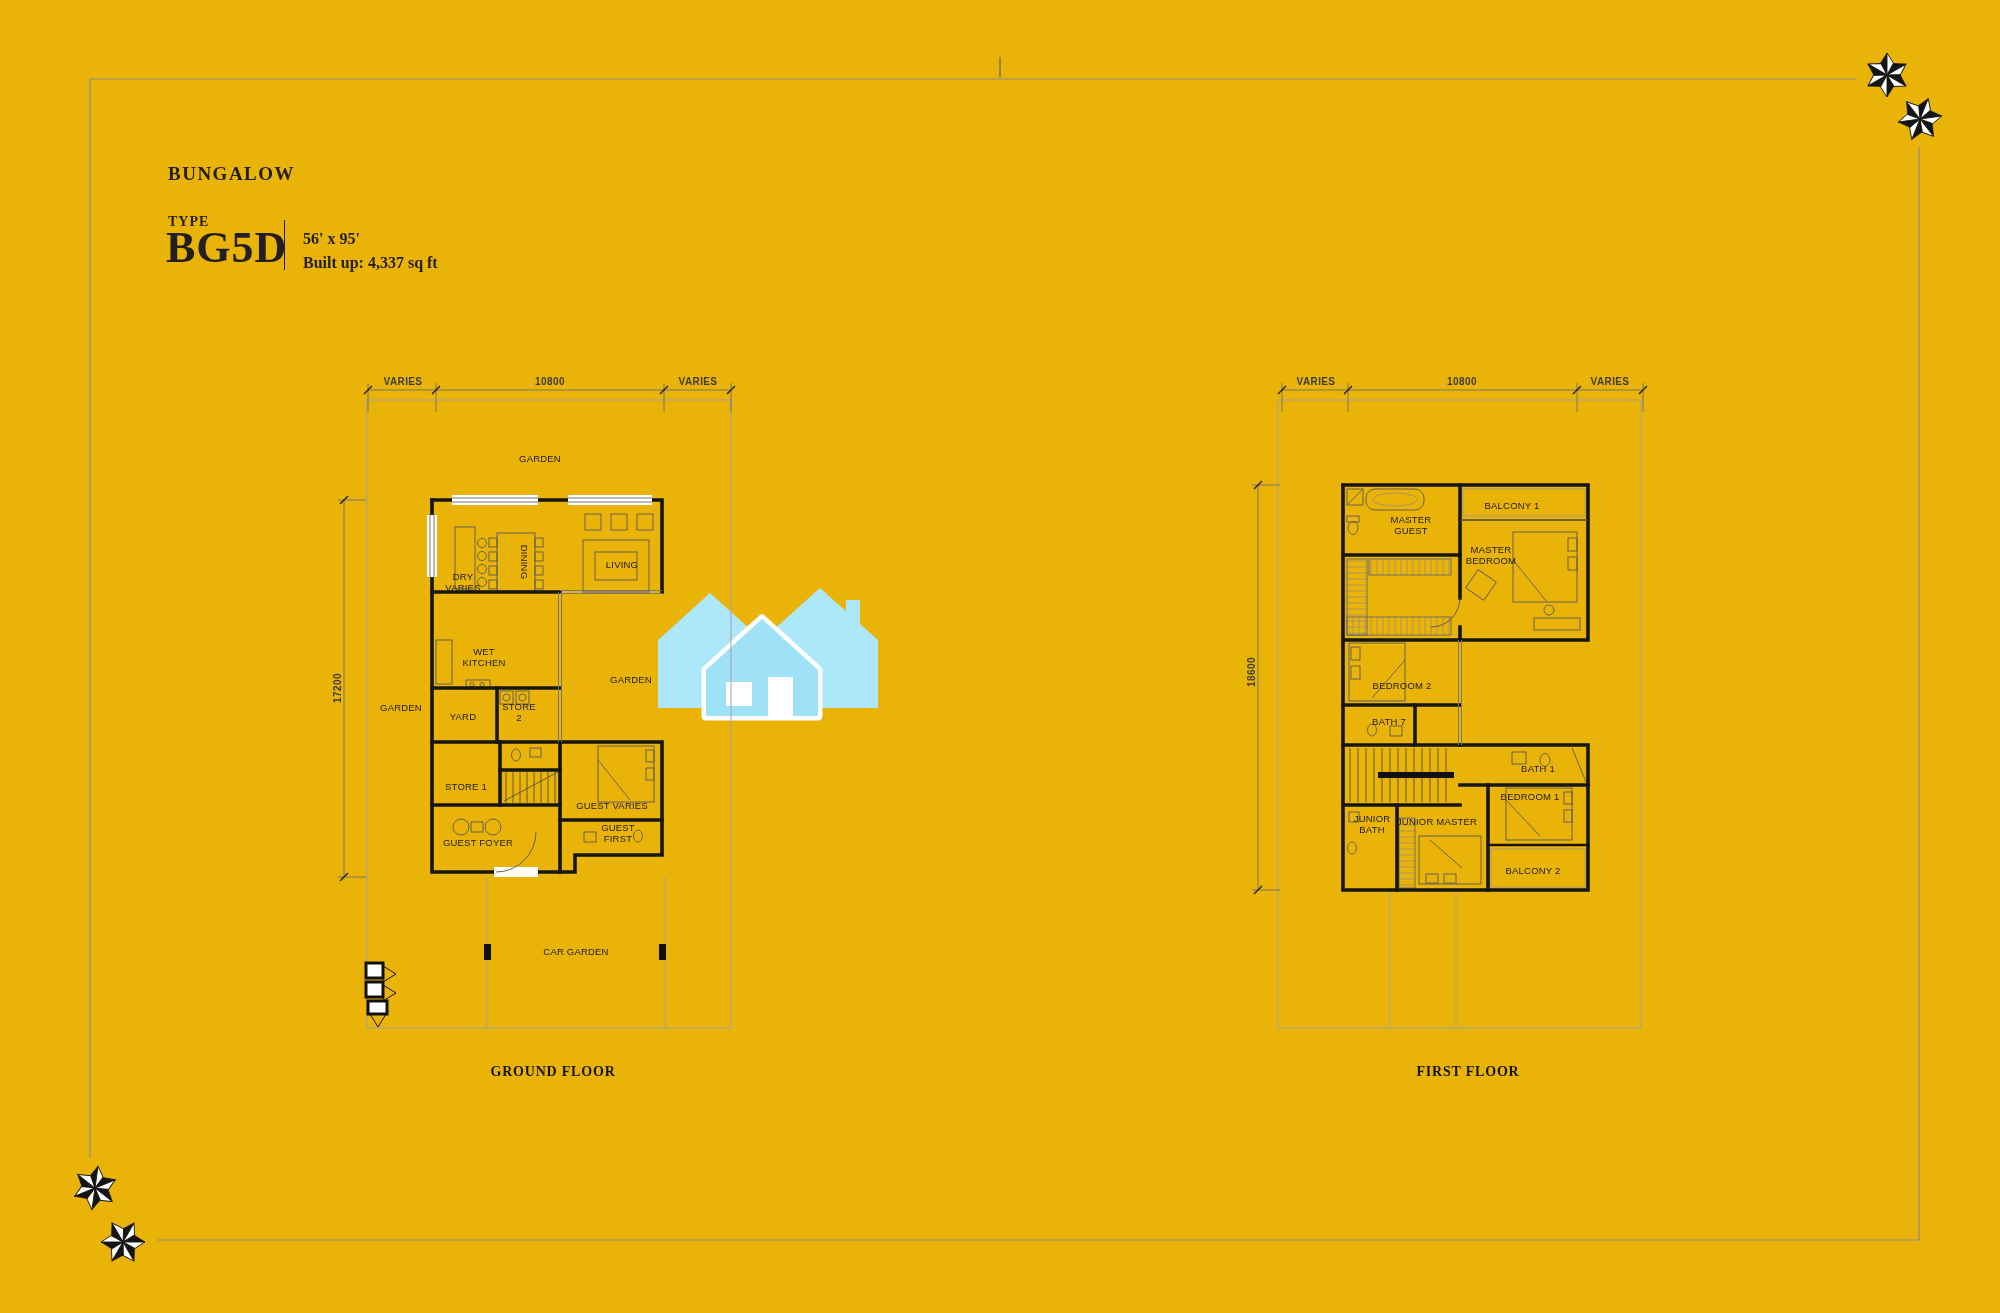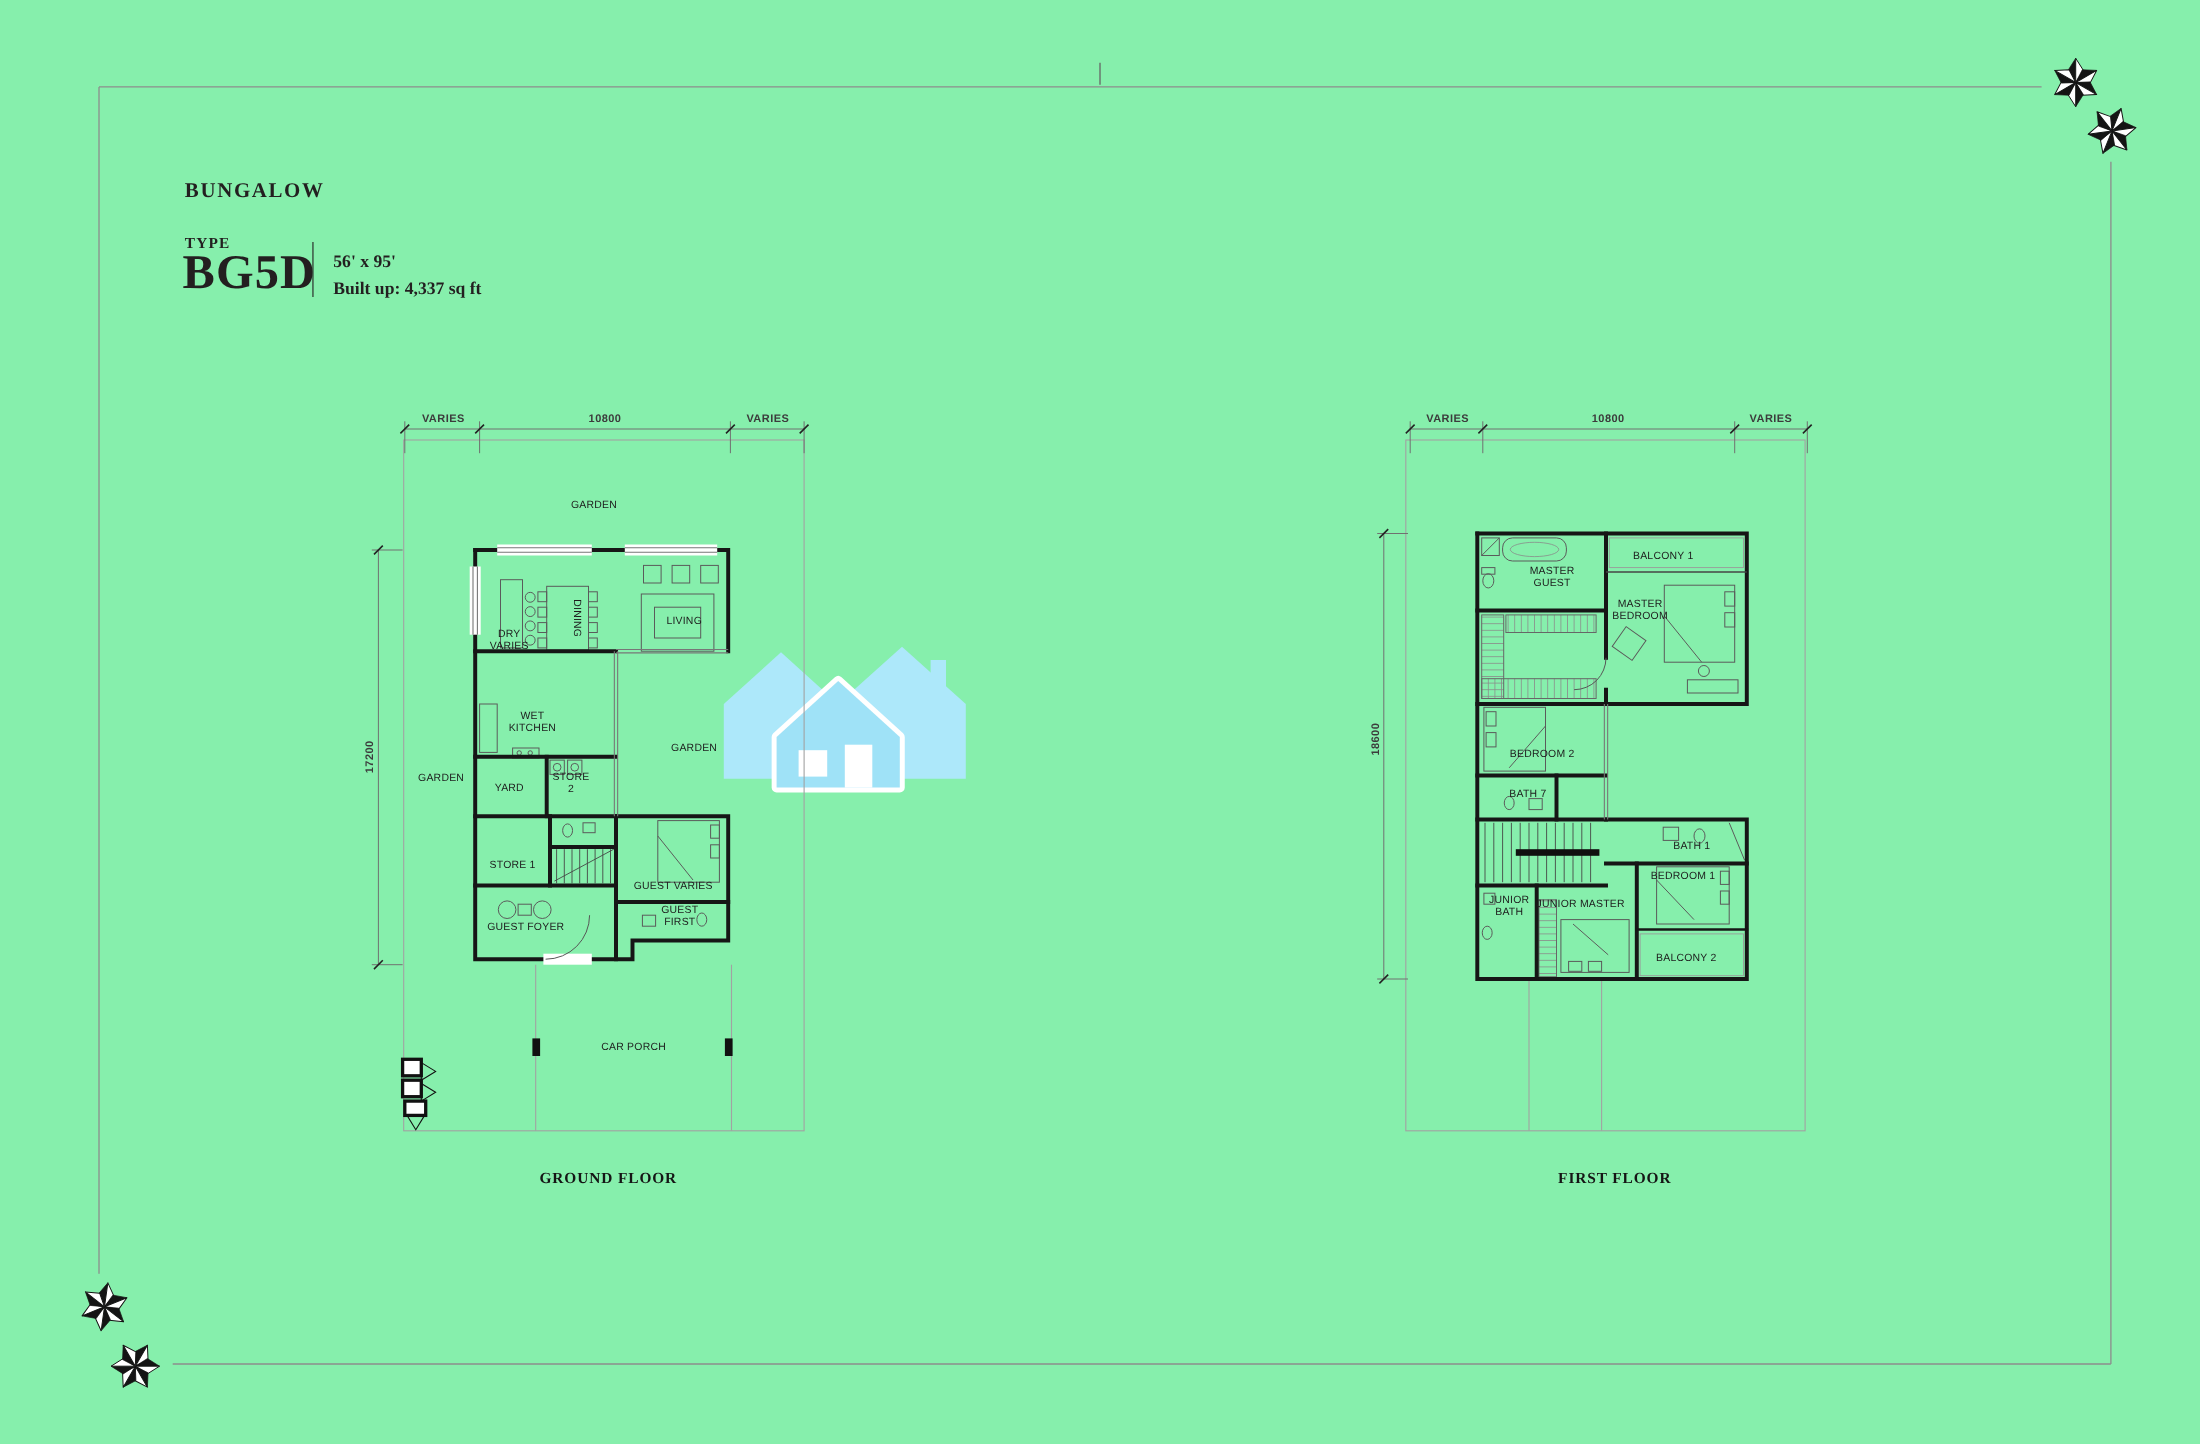--- a/index.html
+++ b/index.html
@@ -1,17 +1,17 @@
 <!DOCTYPE html>
 <html><head>
 <meta charset="utf-8">
 <style>
   html,body{margin:0;padding:0;background:#e8e8e8;}
   #page{
-    position:relative;width:2000px;height:1313px;background:#86efac;
+    position:relative;width:2000px;height:1313px;background:#eab308;
     font-family:"Liberation Sans",sans-serif;overflow:hidden;
   }
   #plan-svg{position:absolute;left:0;top:0;z-index:1;}
   .lbl{position:absolute;z-index:2;transform:translate(-50%,-50%);
        font-size:9.5px;line-height:1.18;letter-spacing:.2px;color:#1c1c1c;
        text-align:center;white-space:normal;}
   .rot90{transform:translate(-50%,-50%) rotate(90deg);}
   .dim{position:absolute;z-index:2;transform:translate(-50%,-50%);
        font-size:10px;font-weight:700;color:#3c3c3c;letter-spacing:.4px;}
   .dimv{transform:translate(-50%,-50%) rotate(-90deg);}
@@ -354,21 +354,21 @@
 <div class="lbl" style="left:622px;top:565px">LIVING</div>
 <div class="lbl" style="left:484px;top:657px;width:58px">WET KITCHEN</div>
 <div class="lbl" style="left:401px;top:708px">GARDEN</div>
 <div class="lbl" style="left:463px;top:717px">YARD</div>
 <div class="lbl" style="left:519px;top:712px;width:40px">STORE 2</div>
 <div class="lbl" style="left:631px;top:680px">GARDEN</div>
 <div class="lbl" style="left:466px;top:787px">STORE 1</div>
 <div class="lbl" style="left:478px;top:843px">GUEST FOYER</div>
 <div class="lbl" style="left:612px;top:806px">GUEST VARIES</div>
 <div class="lbl" style="left:618px;top:833px;width:44px">GUEST FIRST</div>
-<div class="lbl" style="left:576px;top:952px">CAR PORCH</div>
+<div class="lbl" style="left:576px;top:952px">CAR GARDEN</div>
 <div class="floorname" style="left:553px;top:1072px">GROUND FLOOR</div>
 
 <div class="dim" style="left:1316px;top:381px">VARIES</div>
 <div class="dim" style="left:1462px;top:381px">10800</div>
 <div class="dim" style="left:1610px;top:381px">VARIES</div>
 <div class="dim dimv" style="left:1251px;top:672px">18600</div>
 
 <div class="lbl" style="left:1411px;top:525px;width:58px">MASTER GUEST</div>
 <div class="lbl" style="left:1512px;top:506px">BALCONY 1</div>
 <div class="lbl" style="left:1491px;top:555px;width:72px">MASTER BEDROOM</div>

